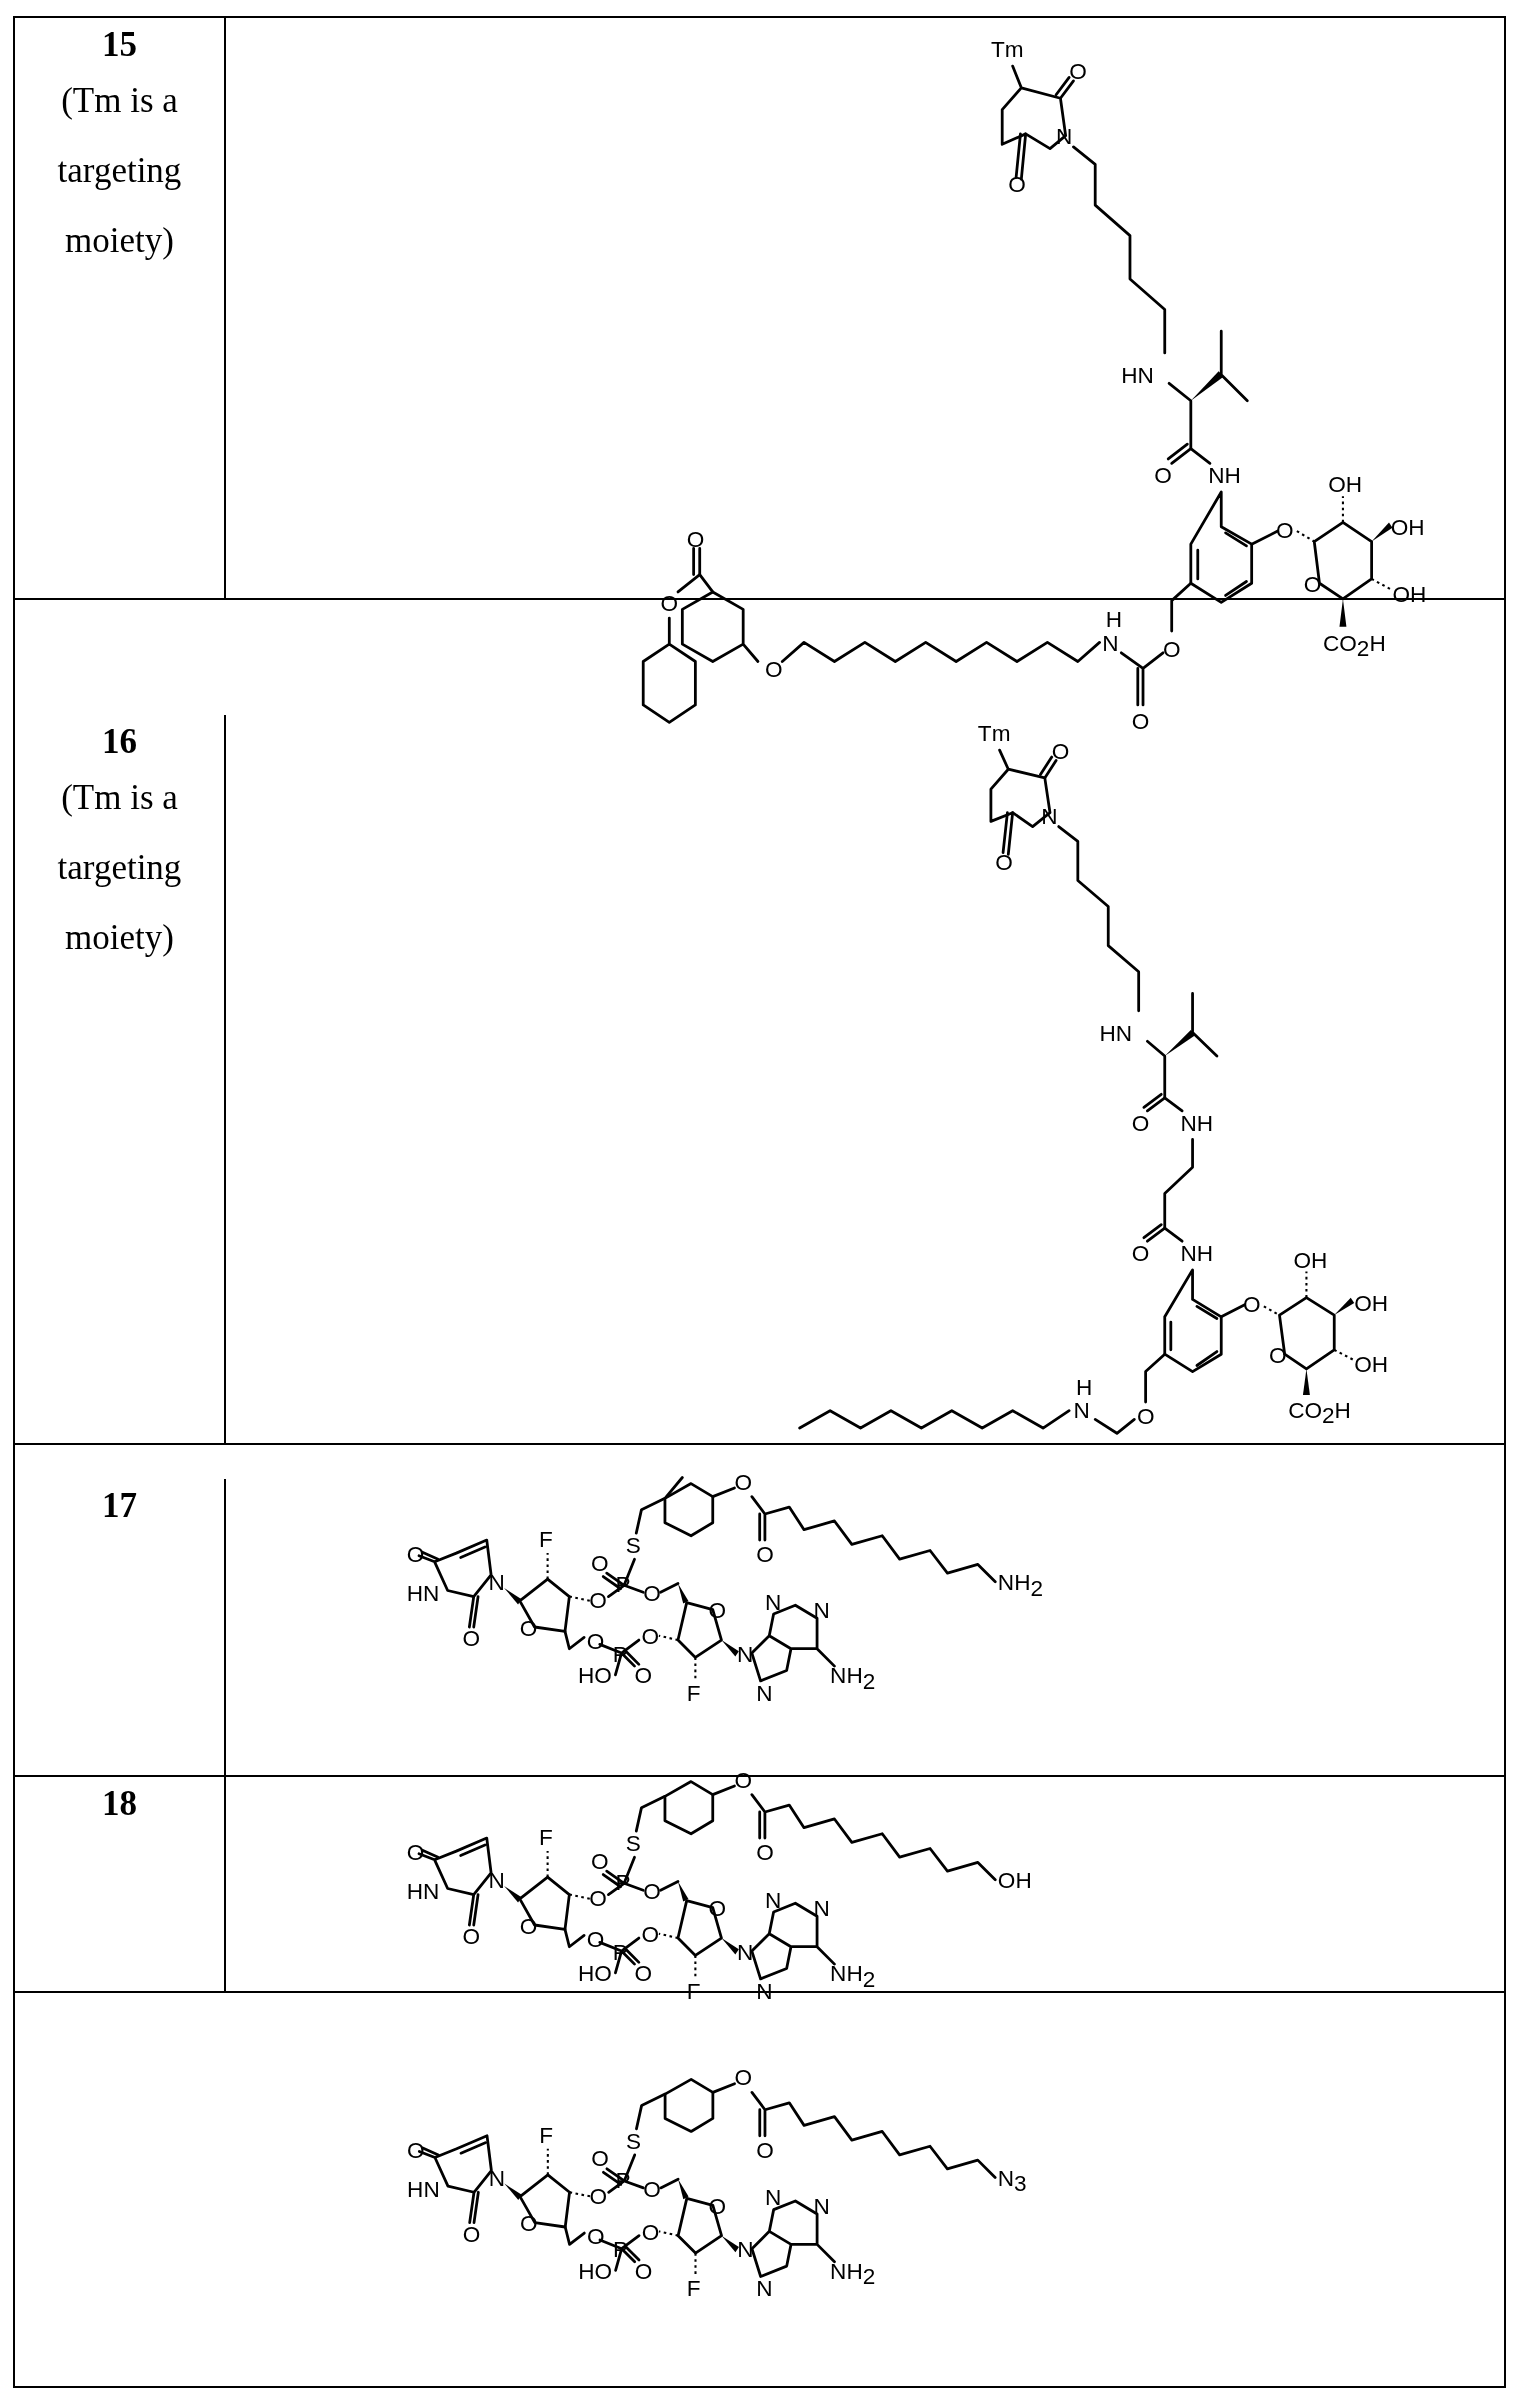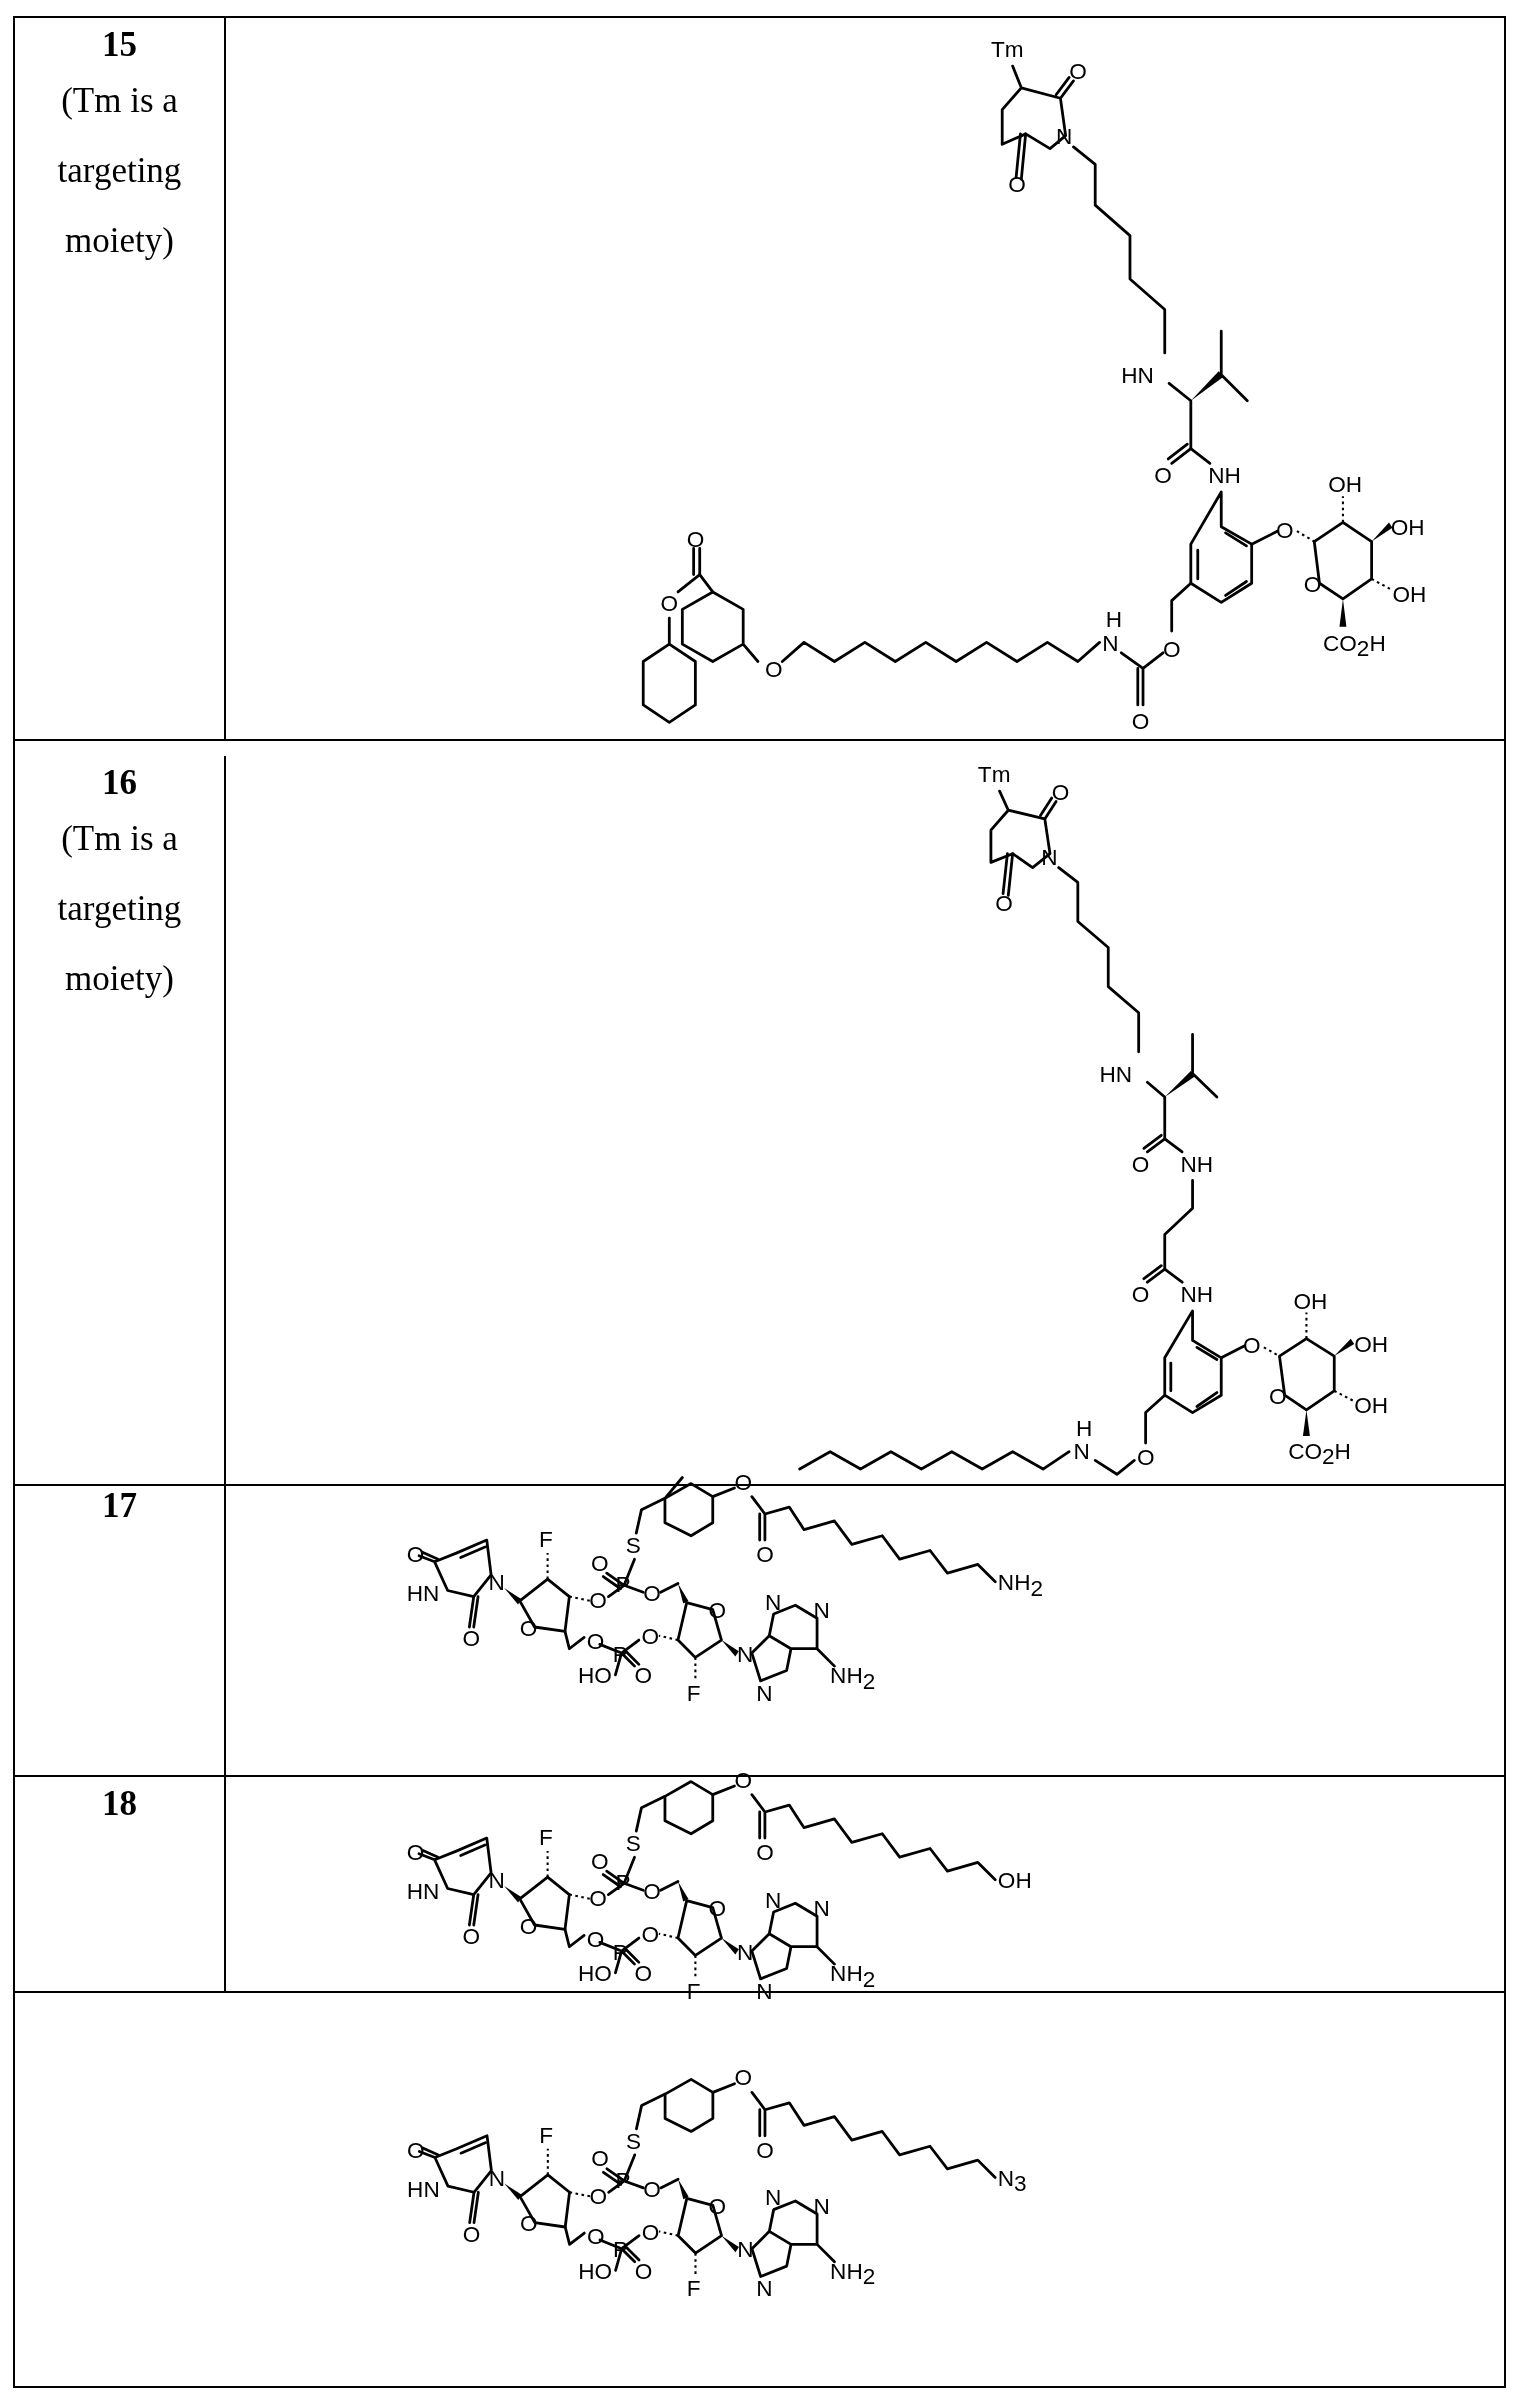--- a/index.html
+++ b/index.html
@@ -15,21 +15,21 @@
   svg .b{stroke:#000;stroke-width:3.2;fill:none;stroke-linecap:round;stroke-linejoin:round;}
   svg .w{fill:#000;stroke:none;}
   svg .h{stroke:#000;stroke-width:2.4;stroke-dasharray:3 4;fill:none;}
   svg text{font-family:"Liberation Sans",sans-serif;font-size:26px;fill:#000;}
 </style>
 </head>
 <body>
 
 <div class="tbl">
 
-  <div class="row" style="top:0;height:723px;">
+  <div class="row" style="top:0;height:582px;">
     <div class="idcell">
       <span class="cid">15</span>
       <span class="note">(Tm is a</span>
       <span class="note">targeting</span>
       <span class="note">moiety)</span>
     </div>
     <div class="structcell">
       <svg width="1276" height="722" viewBox="0 0 1468 830">
 
         <path class="b" d="M905,55 L915,80 M915,80 L960,92 L966,135 L948,150 L920,133 L893,145 L893,105 L915,80"></path>
@@ -80,21 +80,21 @@
         <path class="b" d="M560,660 L545,640 L545,610 M538,640 L538,610"></path>
         <text x="530" y="608">O</text>
         <path class="b" d="M545,640 L520,660"></path>
         <text x="500" y="682">O</text>
 
         <path class="b" d="M510,690 L510,720 L480,740 L480,790 L510,810 L540,790 L540,740 L510,720"></path>
       </svg>
     </div>
   </div>
 
-  <div class="row" style="top:738px;height:730px;">
+  <div class="row" style="top:697px;height:730px;">
     <div class="idcell">
       <span class="cid">16</span>
       <span class="note">(Tm is a</span>
       <span class="note">targeting</span>
       <span class="note">moiety)</span>
     </div>
     <div class="structcell">
       <svg width="1276" height="736" viewBox="0 0 1468 846">
         <path class="b" d="M890,40 L900,62 L942,72 L948,112 L928,128 L905,112 L880,122 L880,85 L900,62"></path>
         <path class="b" d="M942,72 L955,52 M937,68 L950,48"></path>

